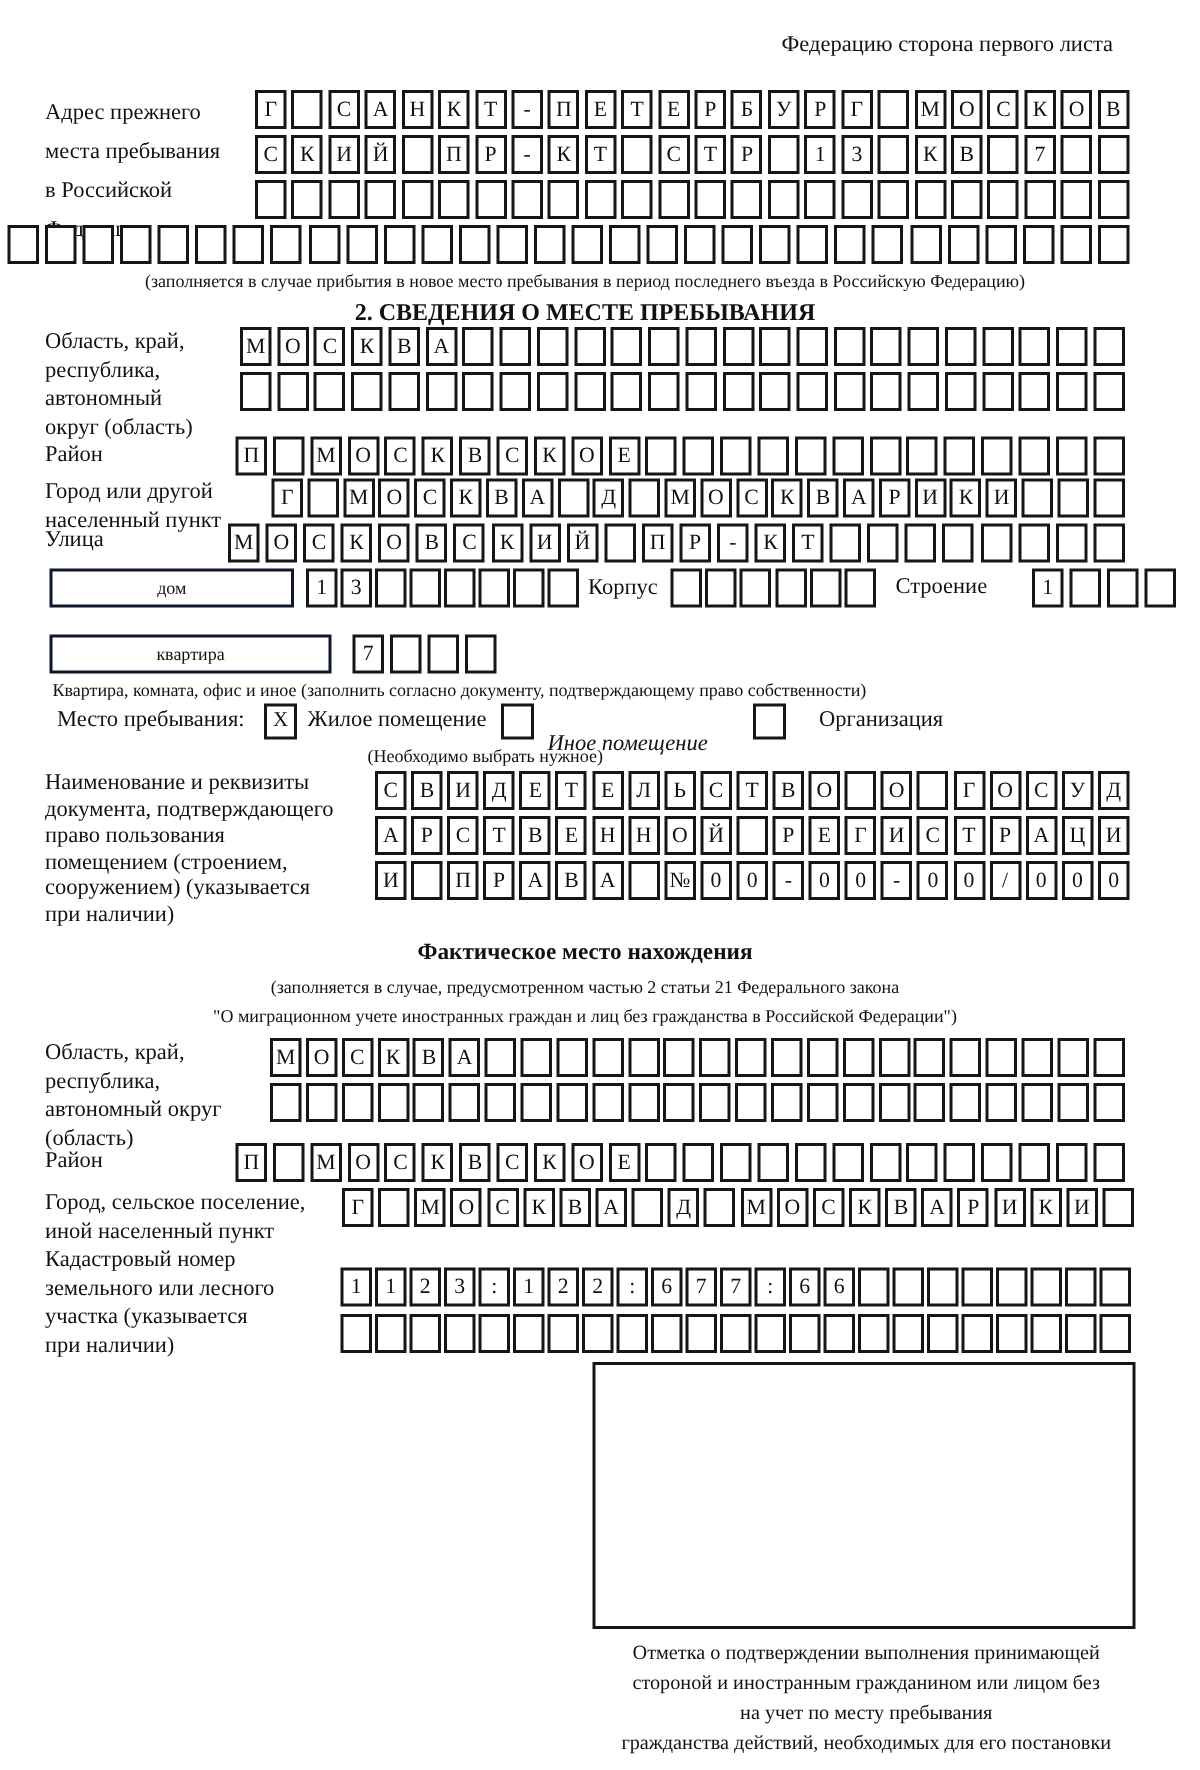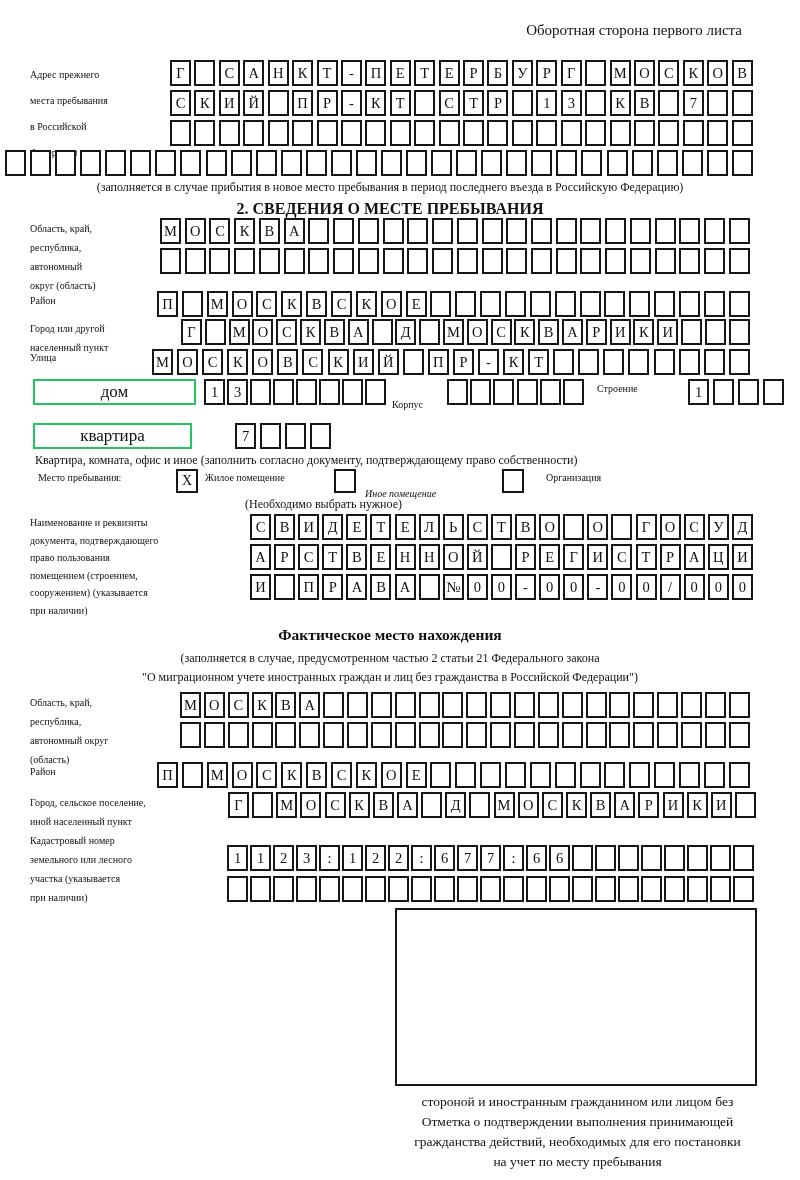--- a/index.html
+++ b/index.html
@@ -4,53 +4,53 @@
 <style>
   * { box-sizing: border-box; margin: 0; padding: 0; }
   html, body { background: #ffffff; }
   body {
     width: 800px; height: 1180px;
     font-family: "Liberation Serif", "DejaVu Serif", serif;
     color: #111; position: relative; overflow: hidden;
   }
   .page { position: relative; width: 800px; height: 1180px; background: #fff; }
   .hdr { position: absolute; top: 22px; right: 58px; font-size: 15px; white-space: nowrap; }
-  .label { position: absolute; font-size: 10px; white-space: nowrap; }
+  .label { position: absolute; font-size: 15px; white-space: nowrap; }
   .lh26 div { line-height: 26px; }
   .lh19 div { line-height: 19px; }
   .lh17 div { line-height: 17.5px; }
   .cellrow { position: absolute; display: flex; justify-content: space-between; height: 26px; }
   .cell {
     flex: none; width: 21px; height: 26px;
     border: 2px solid #161616; background: #fff;
     display: flex; align-items: center; justify-content: center;
     font-size: 14.5px;
   }
   .caption { position: absolute; font-size: 12px; white-space: nowrap; }
   .center { text-align: center; }
   .title { position: absolute; font-weight: bold; font-size: 16px; }
   .subtitle { position: absolute; font-weight: bold; font-size: 15.5px; }
   .wbox {
-    position: absolute; height: 26px; border: 2px solid #22c55e; background: #fff;
-    display: flex; align-items: center; justify-content: center; font-size: 17px;
+    position: absolute; height: 26px; border: 2px solid #0f172a; background: #fff;
+    display: flex; align-items: center; justify-content: center; font-size: 12px;
   }
   .chk {
     position: absolute; width: 22px; height: 24px; border: 2px solid #161616; background: #fff;
     display: flex; align-items: center; justify-content: center; font-size: 14px;
   }
   .bigbox { position: absolute; border: 2px solid #161616; background: #fff; }
   .stampnote { position: absolute; font-size: 13.5px; text-align: center; }
   .stampnote div { line-height: 20px; }
 </style>
 </head>
 <body>
 
 <div class="page">
 
-  <div class="hdr">Оборотная сторона первого листа</div>
+  <div class="hdr">Федерацию сторона первого листа</div>
 
   <div class="label lh26" style="left:30px; top:62px;">
       <div>Адрес прежнего</div>
       <div>места пребывания</div>
       <div>в Российской</div>
       <div>Федерации</div>
     </div>
   <div class="cellrow" style="left:170px; top:60px; width:583px;">
       <span class="cell">Г</span>
       <span class="cell"></span>
@@ -315,38 +315,38 @@
   <div class="cellrow" style="left:204px; top:379px; width:182px;">
       <span class="cell">1</span>
       <span class="cell">3</span>
       <span class="cell"></span>
       <span class="cell"></span>
       <span class="cell"></span>
       <span class="cell"></span>
       <span class="cell"></span>
       <span class="cell"></span>
     </div>
-  <div class="label" style="left:392px; top:399px;text-align:right;">Корпус</div>
+  <div class="label" style="left:392px; top:384px;text-align:right;">Корпус</div>
   <div class="cellrow" style="left:447px; top:379px; width:137px;">
       <span class="cell"></span>
       <span class="cell"></span>
       <span class="cell"></span>
       <span class="cell"></span>
       <span class="cell"></span>
       <span class="cell"></span>
     </div>
   <div class="label" style="left:597px; top:383px;">Строение</div>
   <div class="cellrow" style="left:688px; top:379px; width:96px;">
       <span class="cell">1</span>
       <span class="cell"></span>
       <span class="cell"></span>
       <span class="cell"></span>
     </div>
 
-  <div class="wbox" style="left:33px; top:423px; width:159px;">квартира</div>
+  <div class="wbox" style="left:33px; top:423px; width:188px;">квартира</div>
   <div class="cellrow" style="left:235px; top:423px; width:96px;">
       <span class="cell">7</span>
       <span class="cell"></span>
       <span class="cell"></span>
       <span class="cell"></span>
     </div>
   <div class="caption" style="left:35px; top:453px;">Квартира, комната, офис и иное (заполнить согласно документу, подтверждающему право собственности)</div>
 
   <div class="label" style="left:38px; top:472px;">Место пребывания:</div>
   <div class="chk" style="left:176px; top:469px;">X</div>
@@ -607,19 +607,19 @@
       <span class="cell"></span>
       <span class="cell"></span>
       <span class="cell"></span>
       <span class="cell"></span>
       <span class="cell"></span>
       <span class="cell"></span>
     </div>
 
   <div class="bigbox" style="left:395px; top:908px; width:362px; height:178px;"></div>
   <div class="stampnote" style="left:370px; top:1092px; width:415px;">
+      <div>Отметка о подтверждении выполнения принимающей</div>
       <div>стороной и иностранным гражданином или лицом без</div>
-      <div>Отметка о подтверждении выполнения принимающей</div>
+      <div>на учет по месту пребывания</div>
       <div>гражданства действий, необходимых для его постановки</div>
-      <div>на учет по месту пребывания</div>
     </div>
 
 </div>
 
 </body></html>

